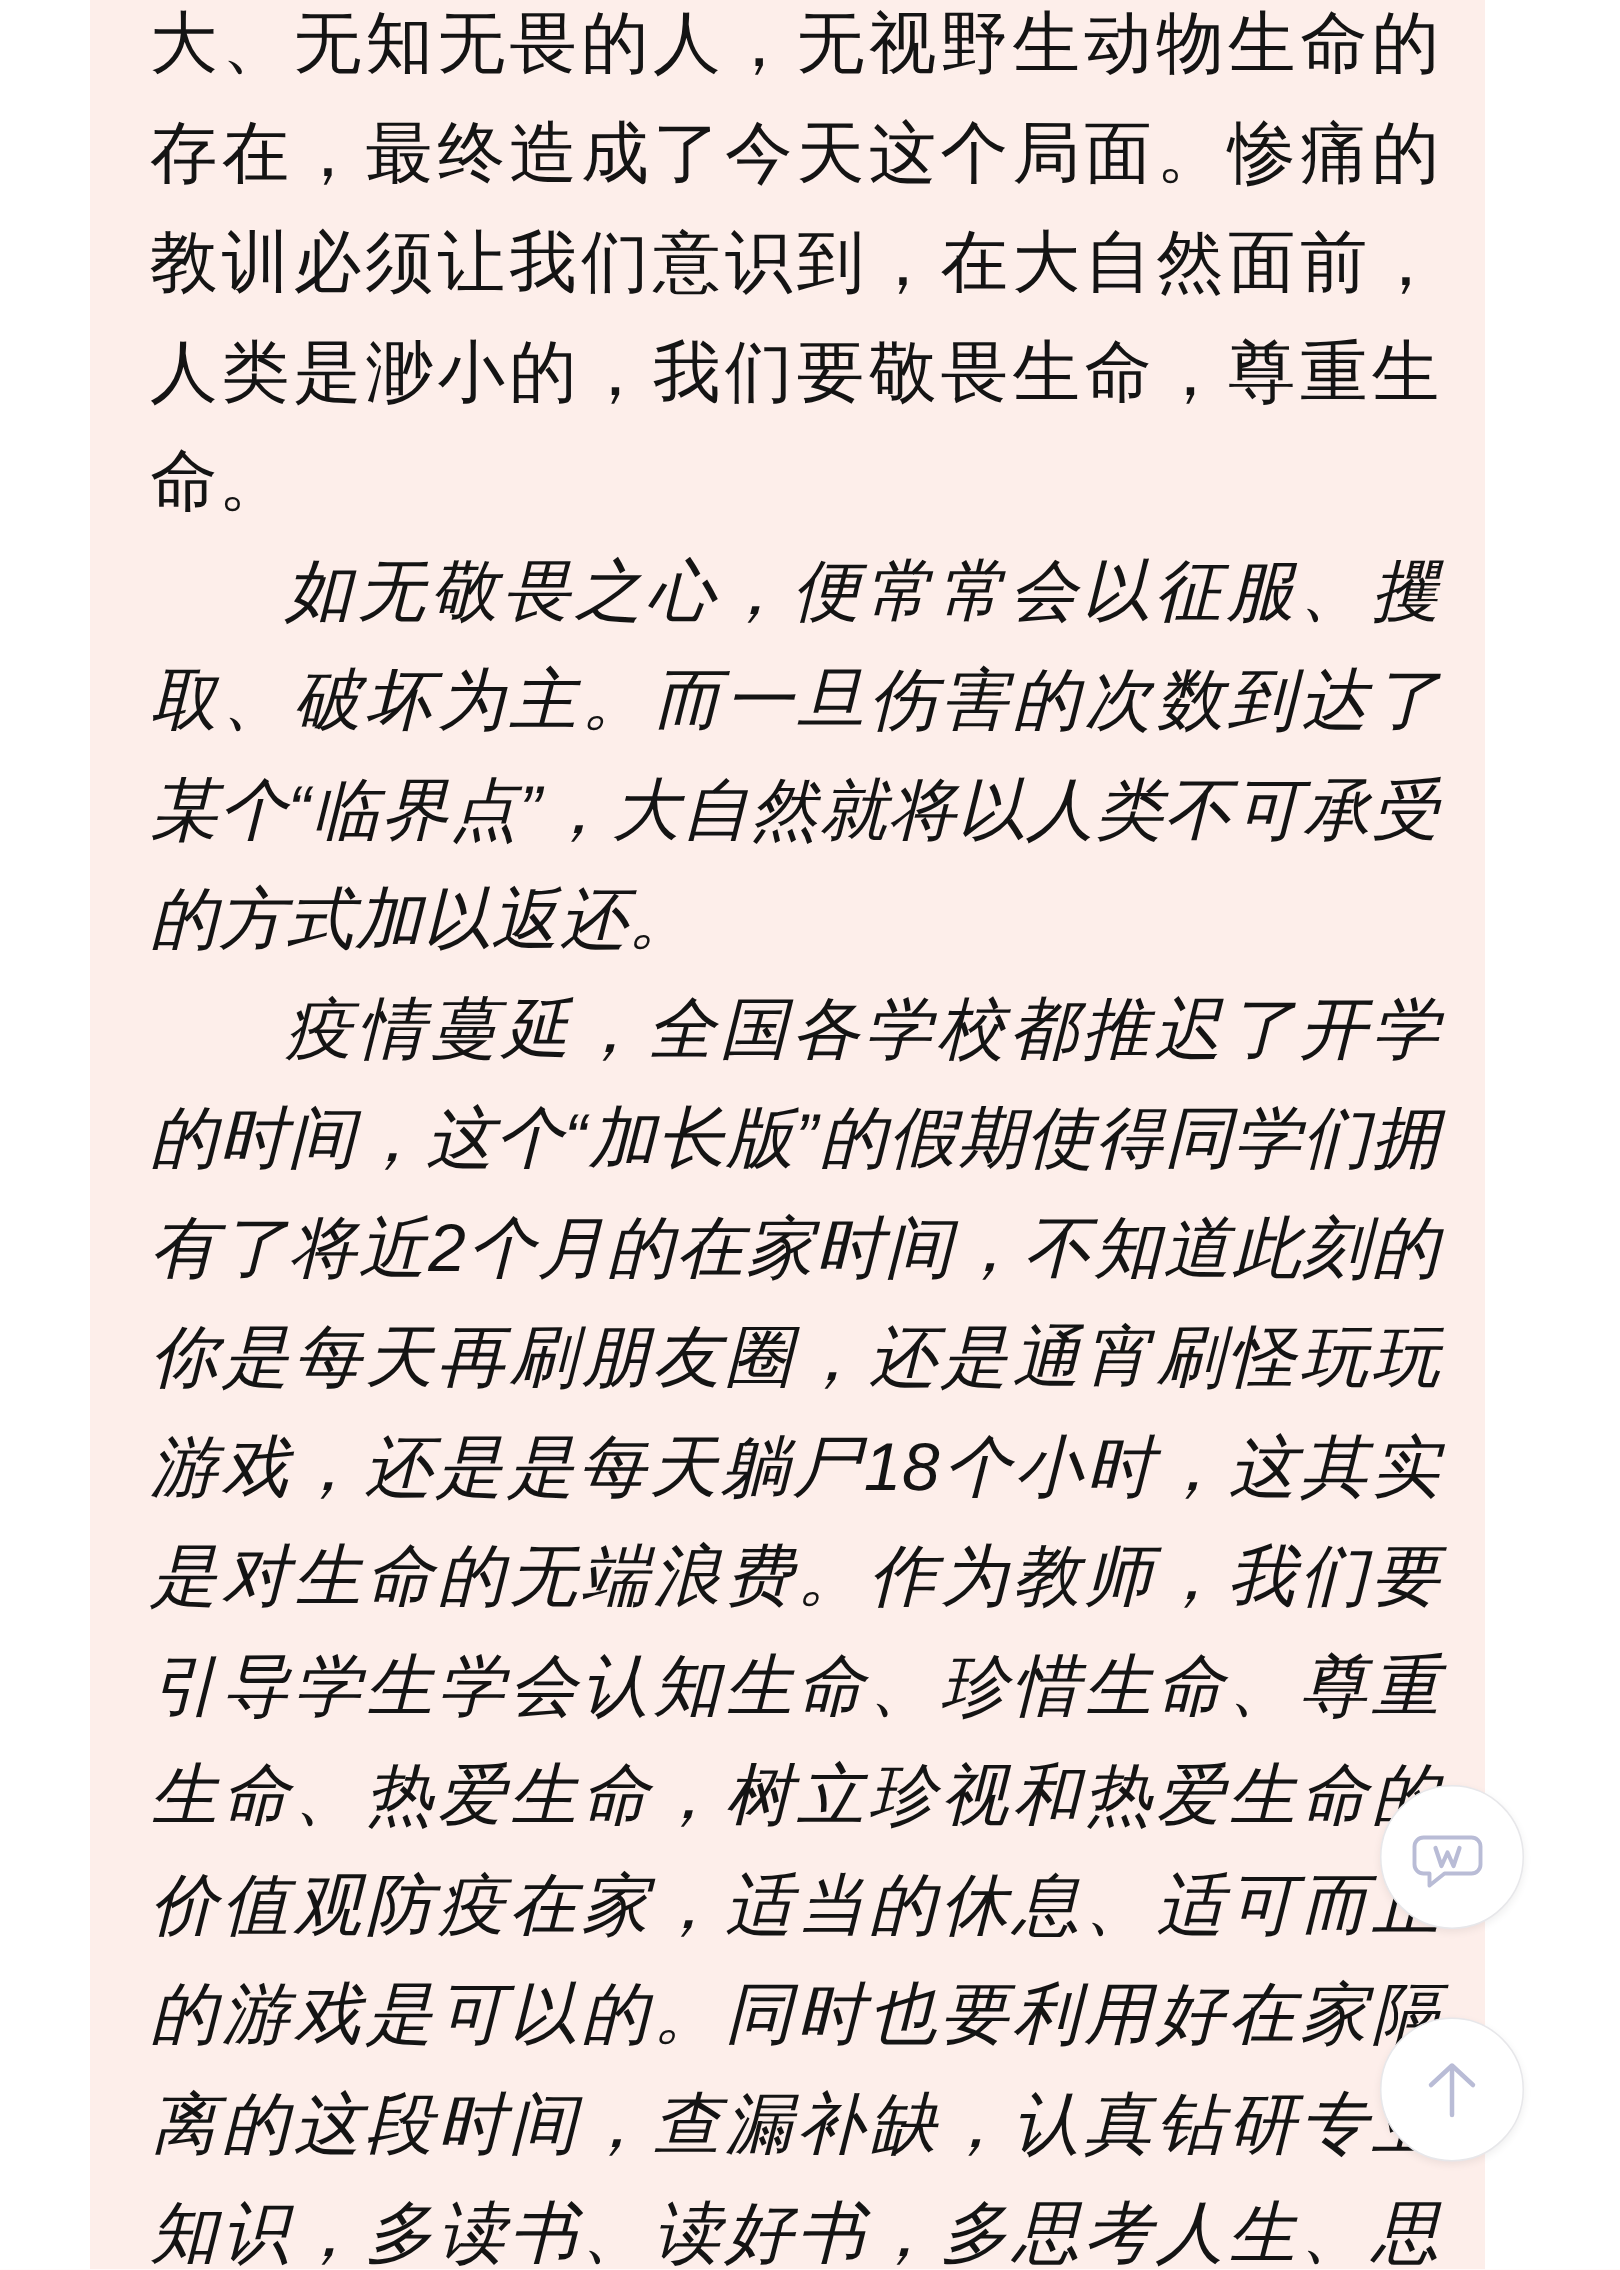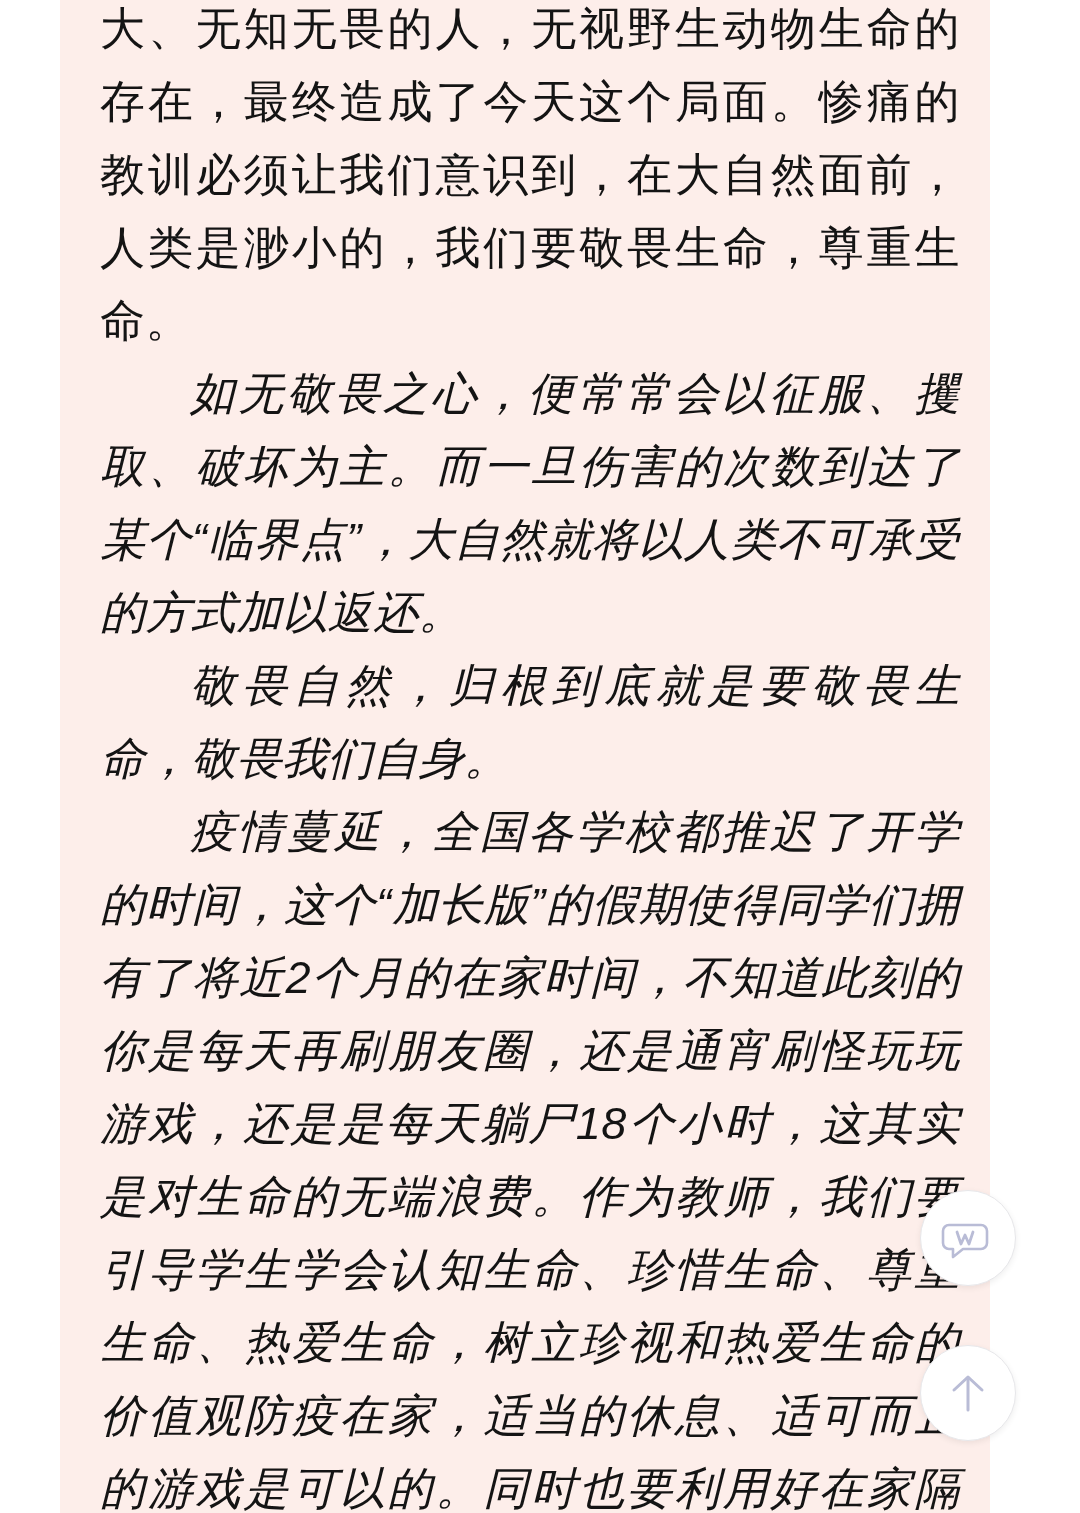--- a/index.html
+++ b/index.html
@@ -88,21 +88,20 @@
 
 <div id="page">
 
   <div id="paper"></div>
   <div id="left-margin"></div>
   <div id="right-margin"></div>
 
   <div id="text-body">
     <p>大、无知无畏的人，无视野生动物生命的存在，最终造成了今天这个局面。惨痛的教训必须让我们意识到，在大自然面前，人类是渺小的，我们要敬畏生命，尊重生命。</p>
     <p class="indent">如无敬畏之心，便常常会以征服、攫取、破坏为主。而一旦伤害的次数到达了某个“临界点”，大自然就将以人类不可承受的方式加以返还。</p>
-    <p class="indent">敬畏自然，归根到底就是要敬畏生命，敬畏我们自身。</p>
     <p class="indent">疫情蔓延，全国各学校都推迟了开学的时间，这个“加长版”的假期使得同学们拥有了将近2个月的在家时间，不知道此刻的你是每天再刷朋友圈，还是通宵刷怪玩玩游戏，还是是每天躺尸18个小时，这其实是对生命的无端浪费。作为教师，我们要引导学生学会认知生命、珍惜生命、尊重生命、热爱生命，树立珍视和热爱生命的价值观防疫在家，适当的休息、适可而止的游戏是可以的。同时也要利用好在家隔离的这段时间，查漏补缺，认真钻研专业知识，多读书、读好书，多思考人生、思考未来职业、</p>
   </div>
 
   <div class="fab" id="fab-wps">
     <span>
       <svg width="54" height="54" viewBox="0 0 54 54" aria-hidden="true">
         <path d="M8 14 h32 a6 6 0 0 1 6 6 v12 a6 6 0 0 1 -6 6 h-18 l-10 8 v-8 h-4 a6 6 0 0 1 -6 -6 v-12 a6 6 0 0 1 6 -6 z" fill="none" stroke="#b9bcd6" stroke-width="2.6" stroke-linejoin="round"></path>
         <path d="M16 21 l4 12 l4 -9 l4 9 l4 -12" fill="none" stroke="#b9bcd6" stroke-width="2.8" stroke-linecap="round" stroke-linejoin="round"></path>
       </svg>
     </span>

